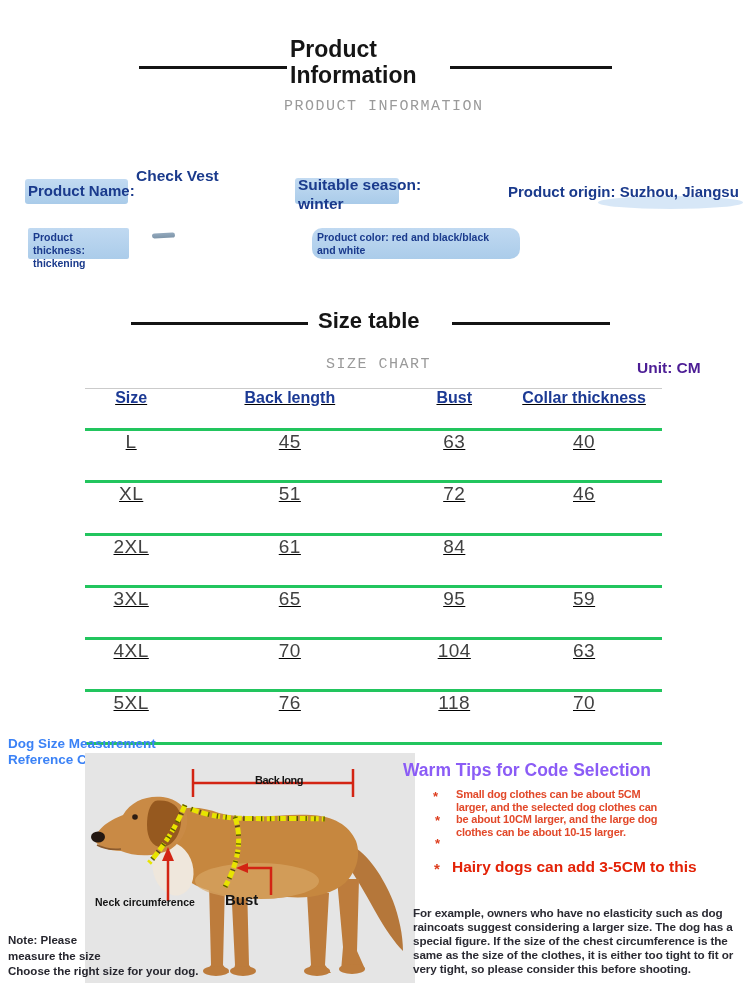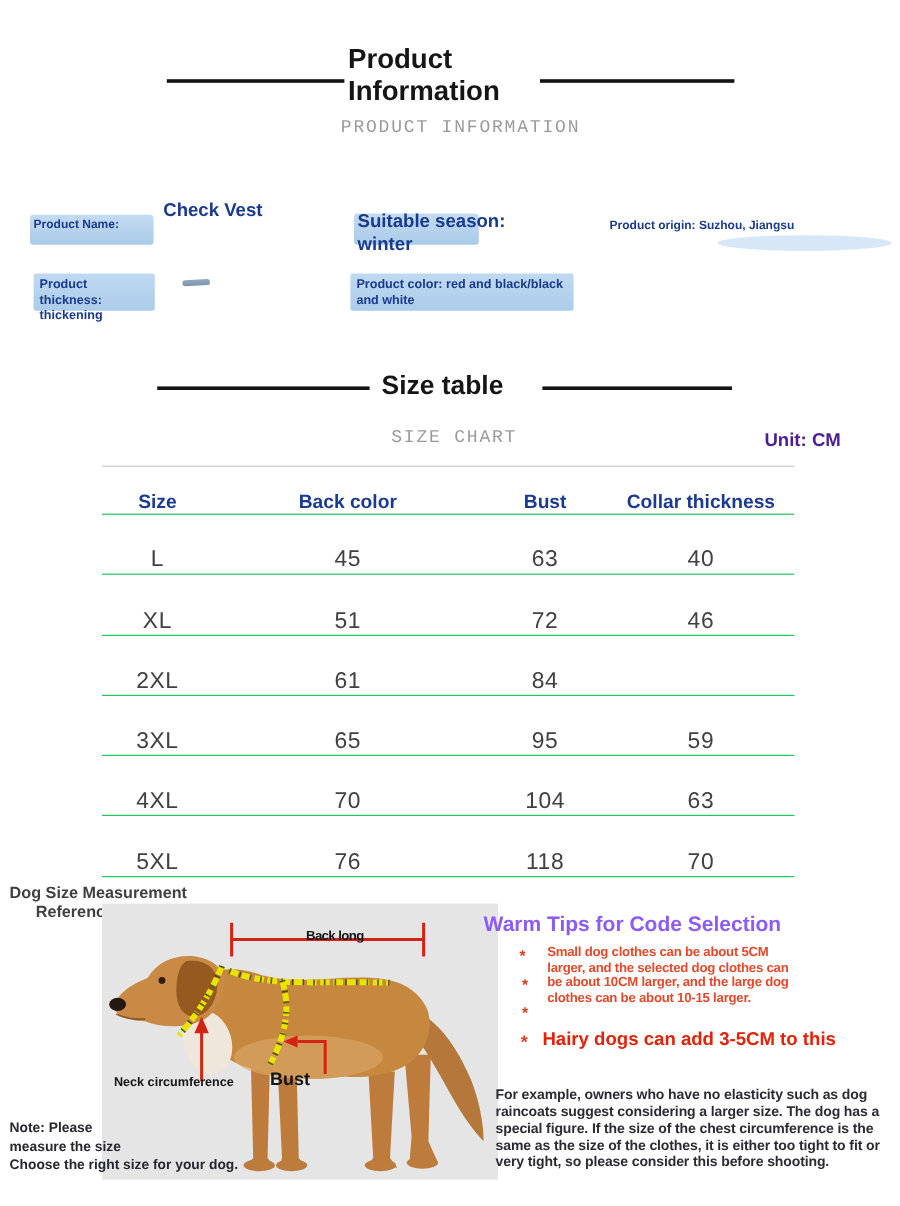--- a/index.html
+++ b/index.html
@@ -9,43 +9,43 @@
   
   .title-line{position:absolute;height:3px;background:#141414;}
   .main-title{position:absolute;left:290px;top:36px;width:150px;
               font-size:23px;line-height:26px;font-weight:bold;color:#151515;}
   .sub-title{position:absolute;font-family:"Liberation Mono", monospace;
              font-size:15px;color:#9a9a9a;letter-spacing:1.5px;white-space:nowrap;}
 
   
   .hl{position:absolute;background:linear-gradient(180deg,#c3dbf2,#a9cbe9);border-radius:3px;}
   .blue{color:#1a3a8c;font-weight:bold;}
-  .info-line{position:absolute;font-size:10px;white-space:nowrap;}
+  .info-line{position:absolute;font-size:15px;white-space:nowrap;}
   .info-2line{position:absolute;font-size:15.5px;line-height:18.5px;}
   .mini-box{position:absolute;background:linear-gradient(180deg,#c0d9f1,#abccea);
             font-size:10.5px;line-height:13px;font-weight:bold;color:#1a3a8c;
             padding:3px 5px;border-radius:2px;box-sizing:border-box;}
   .smudge{position:absolute;left:152px;top:233px;width:23px;height:5px;border-radius:3px;
           background:linear-gradient(180deg,#93a9bd,#7e95a9);transform:rotate(-3deg);}
   .swoosh{position:absolute;left:598px;top:196px;width:145px;height:13px;border-radius:50%;
           background:rgba(183,212,240,0.55);}
 
   
   .st-title{position:absolute;left:318px;top:308px;font-size:22px;font-weight:bold;color:#151515;}
   .unit{position:absolute;left:637px;top:359px;font-size:15.5px;font-weight:bold;color:#4c1d95;}
   .size-table{position:absolute;left:85px;top:388px;width:577px;border-top:1px solid #cbcbcb;}
-  .t-row{display:flex;align-items:flex-end;height:49.3px;border-bottom:1px solid #22c55e;}
+  .t-row{display:flex;align-items:flex-start;height:49.3px;border-bottom:3px solid #22c55e;text-decoration:underline;}
   .t-row.t-head{height:39px;}
   .c{text-align:center;font-size:19px;color:#414141;letter-spacing:0.5px;}
   .c1{width:16%;} .c2{width:39%;} .c3{width:18%;} .c4{width:27%;}
   .t-head .c{color:#1c3a94;font-weight:bold;font-size:16px;letter-spacing:0;}
 
   
   .dog-title{position:absolute;left:8px;top:736px;font-size:13.5px;line-height:16px;
-             font-weight:bold;color:#404040;text-align:center;}
+             font-weight:bold;color:#3b82f6;}
   .dog-box{position:absolute;left:85px;top:753px;width:330px;height:230px;background:#e5e5e5;}
   .dog-box .lbl{position:absolute;color:#141414;font-weight:bold;}
   .back-lbl{left:150px;top:21px;width:88px;text-align:center;font-size:11px;letter-spacing:-0.5px;}
   .neck-lbl{left:10px;top:143px;font-size:10.5px;white-space:nowrap;}
   .bust-lbl{left:140px;top:138px;font-size:15px;}
   .note{position:absolute;left:8px;top:933px;font-size:11.5px;line-height:15.5px;
         font-weight:bold;color:#26262e;white-space:nowrap;}
 
   
   .tips-title{position:absolute;left:403px;top:760px;font-size:17.5px;font-weight:bold;color:#8b5cf6;white-space:nowrap;}
@@ -77,35 +77,35 @@
     <div>winter</div>
   </div>
 
   <div class="swoosh"></div>
   <div class="info-line blue" style="left:508px;top:183px;">Product origin: Suzhou, Jiangsu</div>
 
   <div class="mini-box" style="left:28px;top:228px;width:101px;height:31px;">
     <div>Product thickness:</div>
     <div>thickening</div>
   </div>
-  <div class="mini-box" style="left:292px;top:228px;width:186px;height:31px;">
+  <div class="mini-box" style="left:312px;top:228px;width:208px;height:31px;border-radius:10px;">
     <div>Product color: red and black/black</div>
     <div>and white</div>
   </div>
 
   <div class="title-line" style="left:131px;top:322px;width:177px;"></div>
   <div class="title-line" style="left:452px;top:322px;width:158px;"></div>
   <div class="st-title">Size table</div>
   <div class="sub-title" style="left:326px;top:356px;">SIZE CHART</div>
   <div class="unit">Unit: CM</div>
 
   <div class="size-table">
     <div class="t-row t-head">
       <div class="c c1">Size</div>
-      <div class="c c2">Back color</div>
+      <div class="c c2">Back length</div>
       <div class="c c3">Bust</div>
       <div class="c c4">Collar thickness</div>
     </div>
     <div class="t-row">
       <div class="c c1">L</div>
       <div class="c c2">45</div>
       <div class="c c3">63</div>
       <div class="c c4">40</div>
     </div>
     <div class="t-row">

